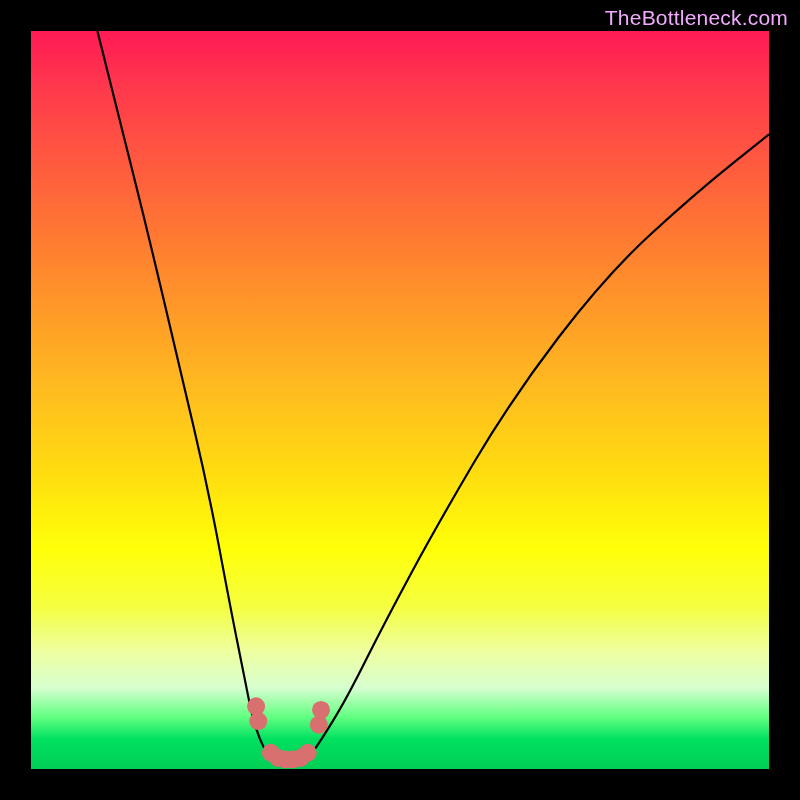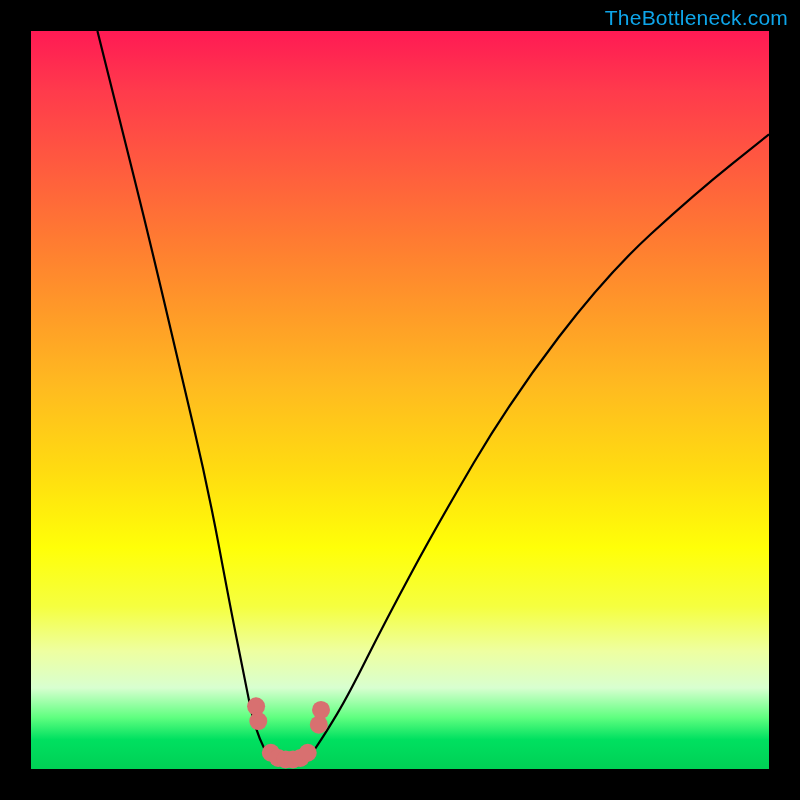--- a/index.html
+++ b/index.html
@@ -9,21 +9,21 @@
     height: 800px;
     background: #000;
     position: relative;
     overflow: hidden;
     font-family: Arial, sans-serif;
   }
   .watermark {
     position: absolute;
     top: 6px;
     right: 12px;
-    color: #0ea5e9;
+    color: #f0abfc;
     font-size: 21px;
     font-weight: 500;
     z-index: 10;
     letter-spacing: 0.2px;
   }
   .plot-area {
     position: absolute;
     left: 31px;
     top: 31px;
     width: 738px;

